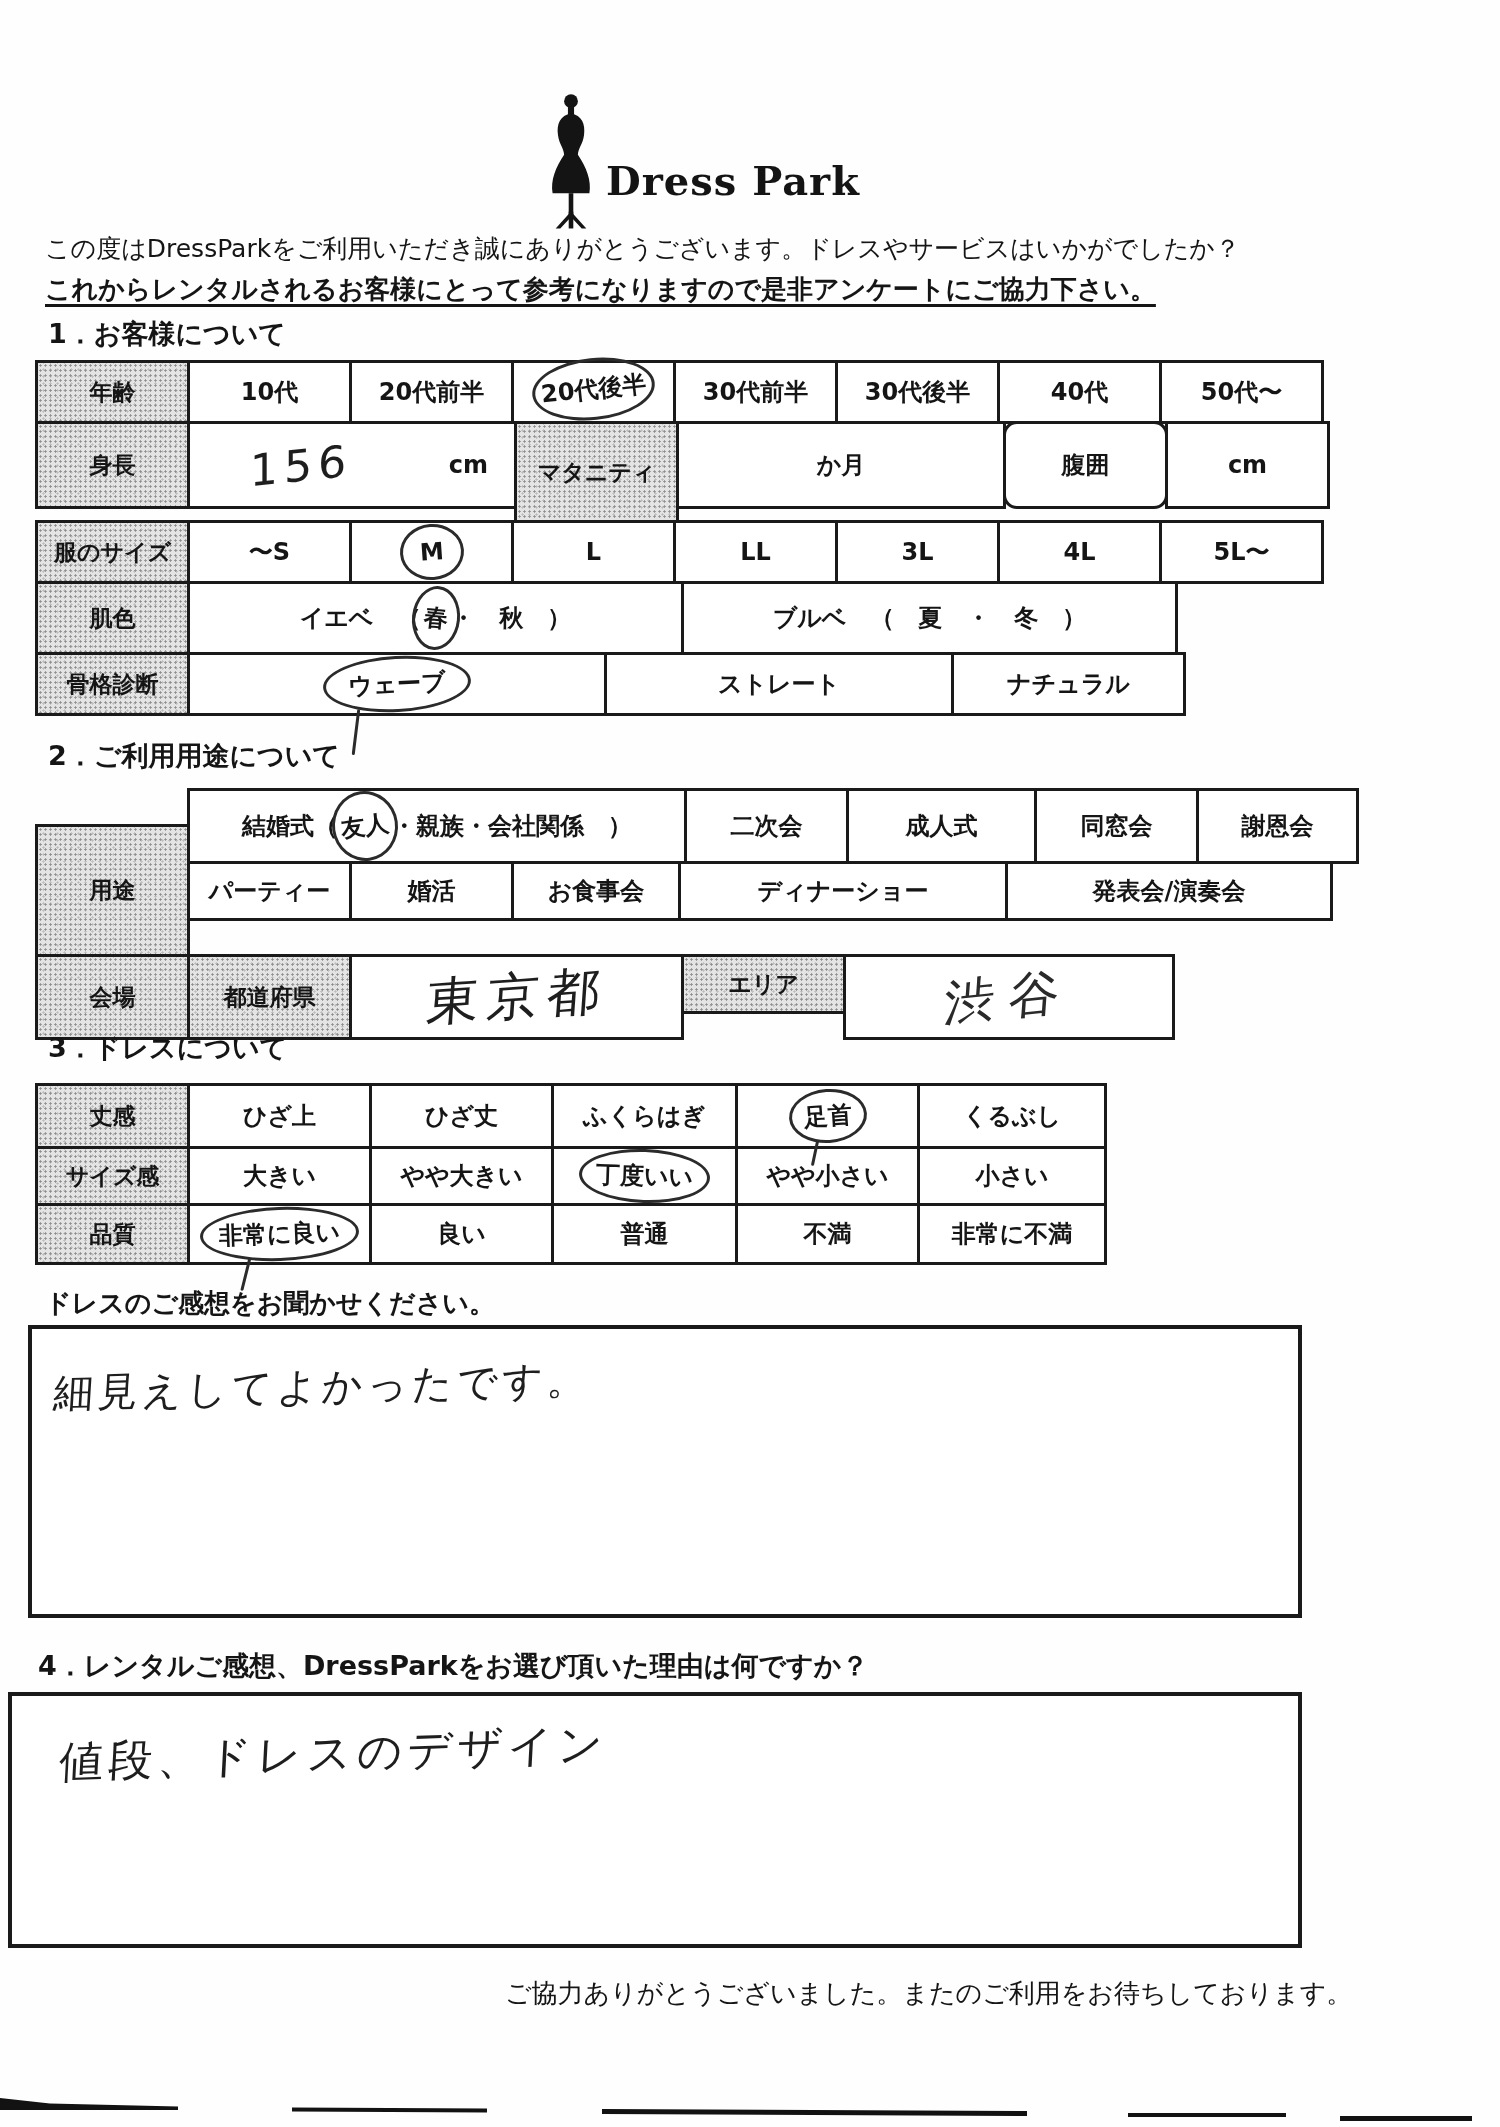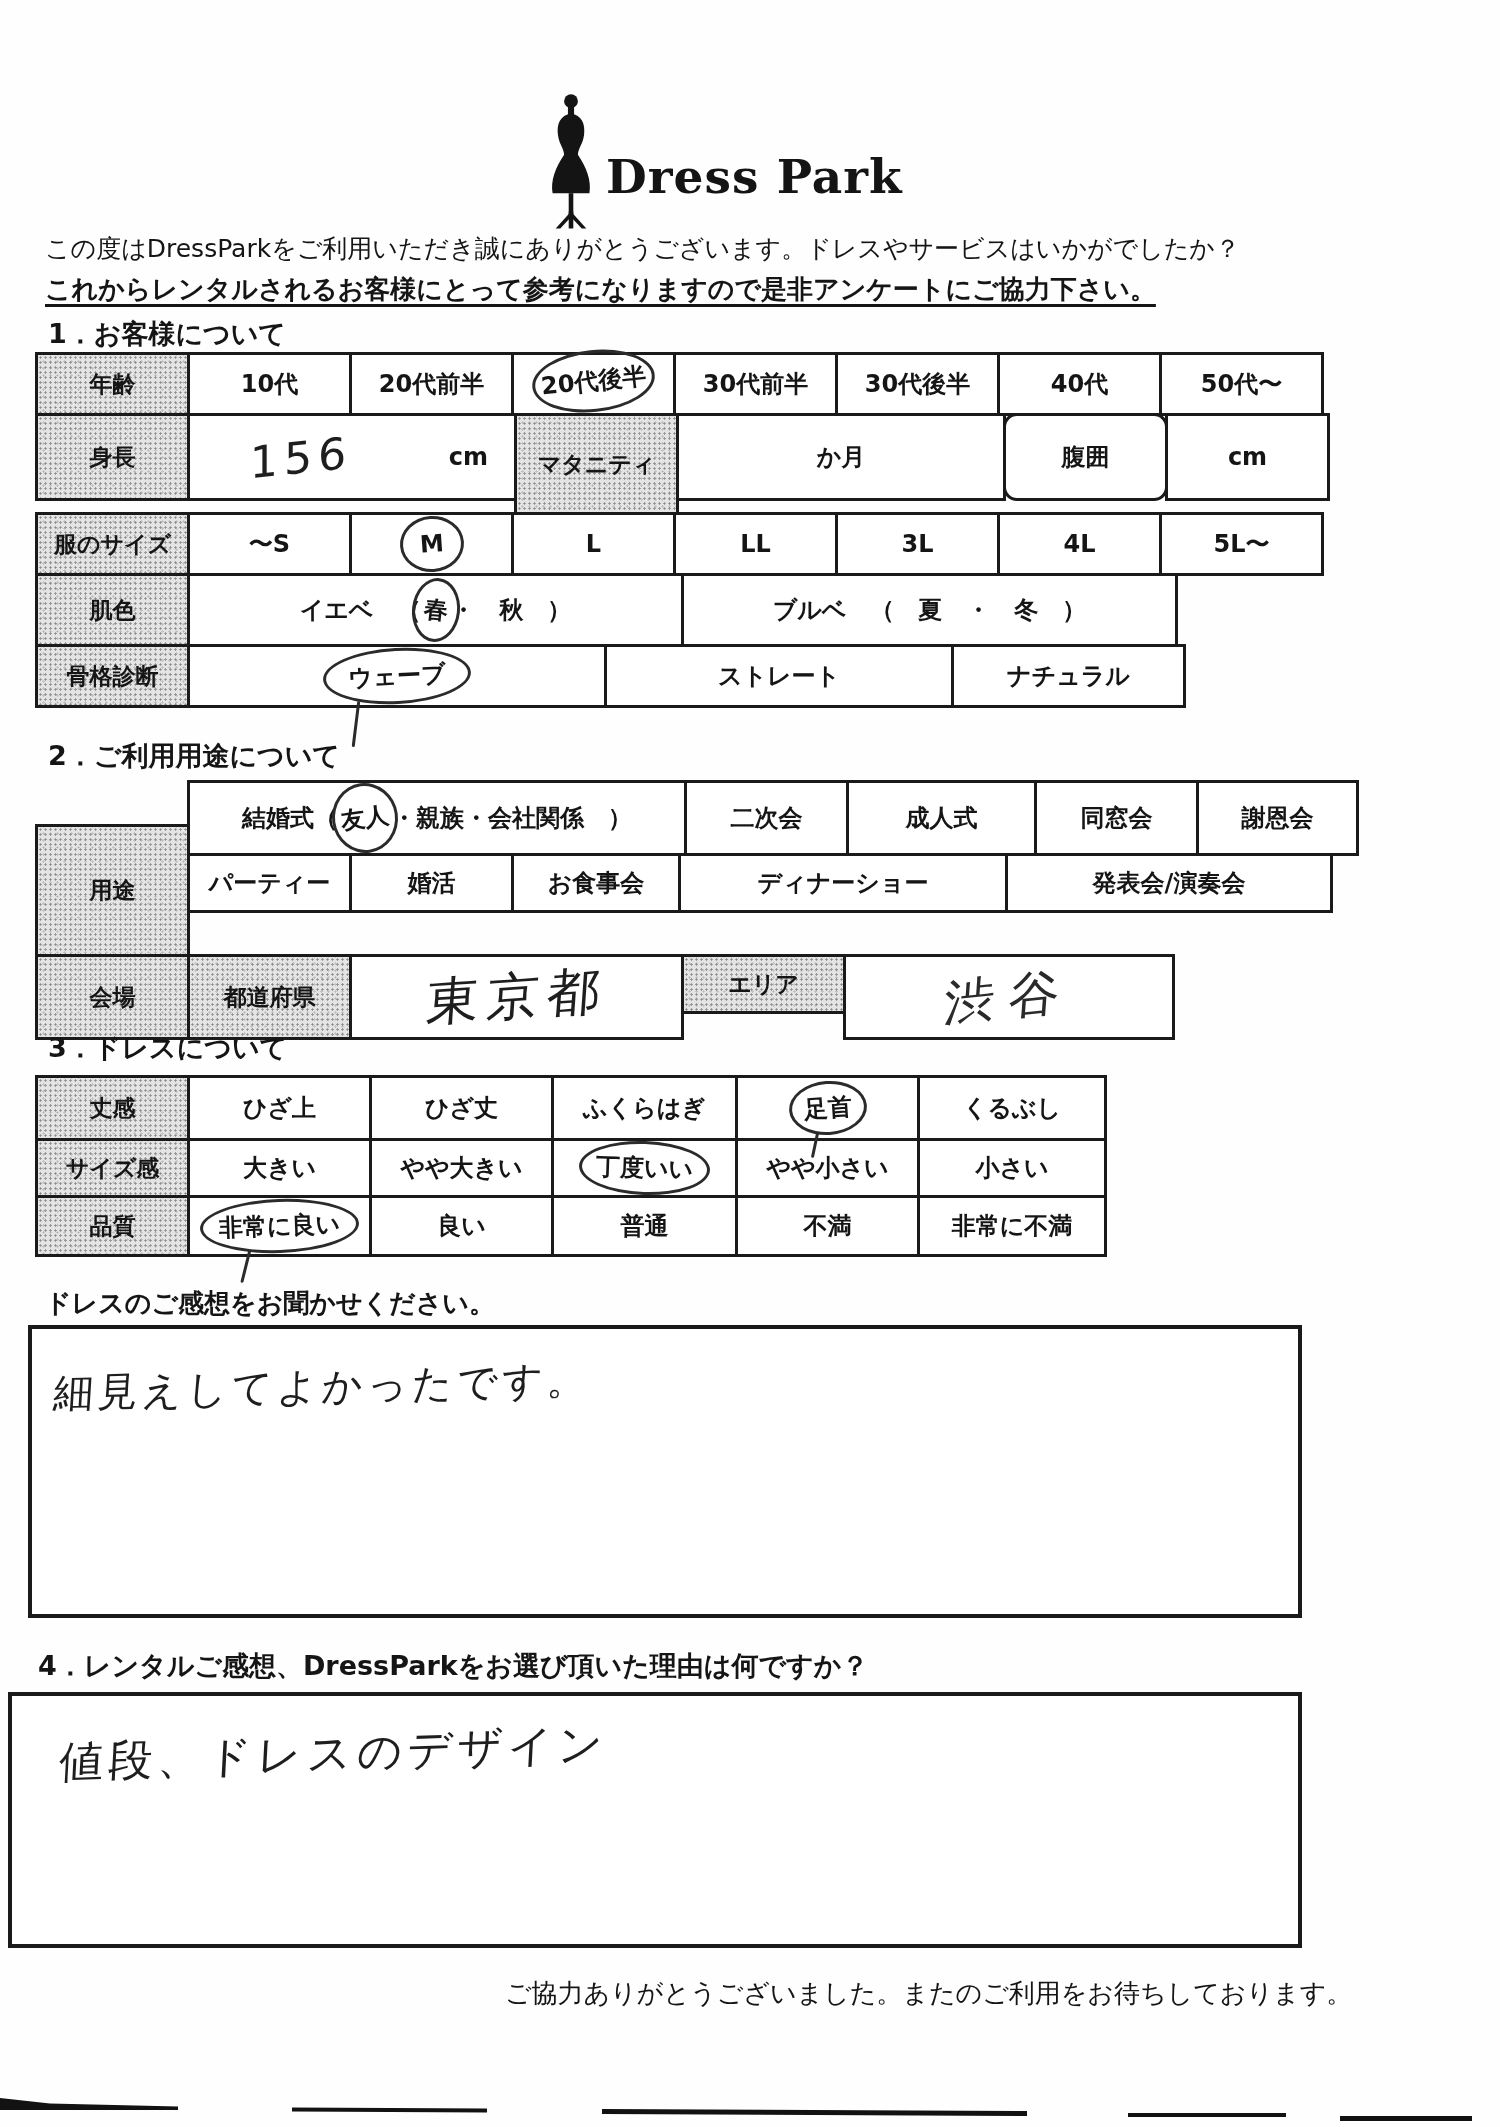--- a/index.html
+++ b/index.html
@@ -4,29 +4,29 @@
 <style>
   html,body { margin:0; padding:0; background:#888; }
   .page {
     position:relative; width:1500px; height:2127px; margin:0 auto;
     background:#fefefe; overflow:hidden;
     font-family:"DejaVu Sans", sans-serif; color:#151515;
   }
   
   .logo { position:absolute; left:548px; top:90px; display:flex; align-items:flex-end; gap:12px; }
   .logo svg { display:block; }
-  .logo-text { font-family:"DejaVu Serif", serif; font-weight:bold; font-size:47px; letter-spacing:1px; color:#141414; padding-bottom:28px; }
+  .logo-text { font-family:"DejaVu Serif", serif; font-weight:bold; font-size:40px; letter-spacing:1px; color:#141414; padding-bottom:28px; }
   
   .intro1 { position:absolute; left:45px; top:232px; width:1330px; font-size:25px; }
   .intro2 { position:absolute; left:45px; top:272px; width:1330px; font-size:26px; font-weight:bold;
             text-decoration:underline; text-decoration-thickness:3px; text-underline-offset:6px; }
   .sec-h { position:absolute; font-size:27px; font-weight:bold; }
   
   .tbl { position:absolute; display:flex; flex-direction:column; align-items:flex-start; }
-  .trow { display:flex; }
+  .trow { display:flex;margin-top:8px; }
   .trow + .trow, .mtneg { margin-top:-3px; }
   .tcell {
     border:3px solid #1a1a1a; margin-left:-3px; box-sizing:border-box; background:#fff;
     display:flex; align-items:center; justify-content:center;
     font-size:24px; font-weight:bold; white-space:nowrap;
   }
   .tcell.first { margin-left:0; }
   .shade {
     background-color:#e4e4e4;
     background-image: radial-gradient(#8e8e8e 0.9px, transparent 1.4px), radial-gradient(#bdbdbd 0.9px, transparent 1.4px);

